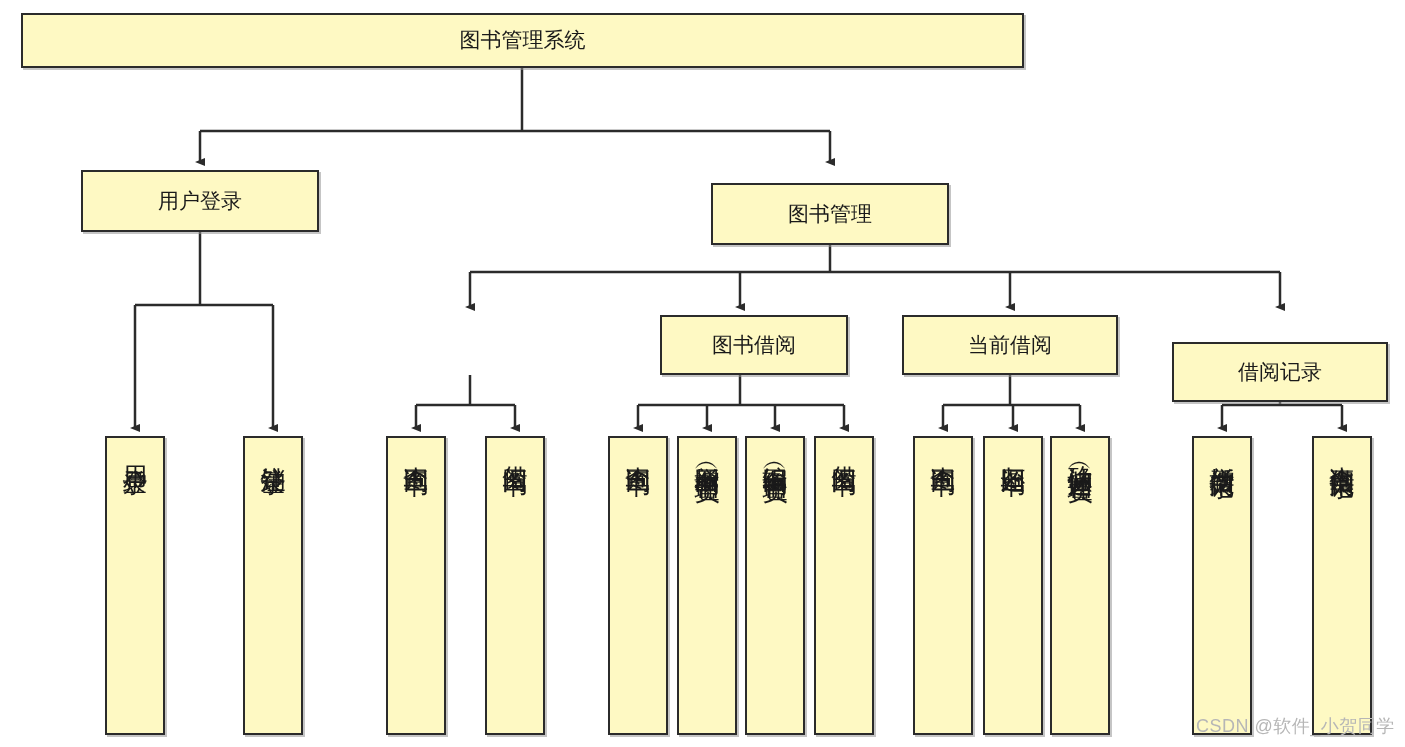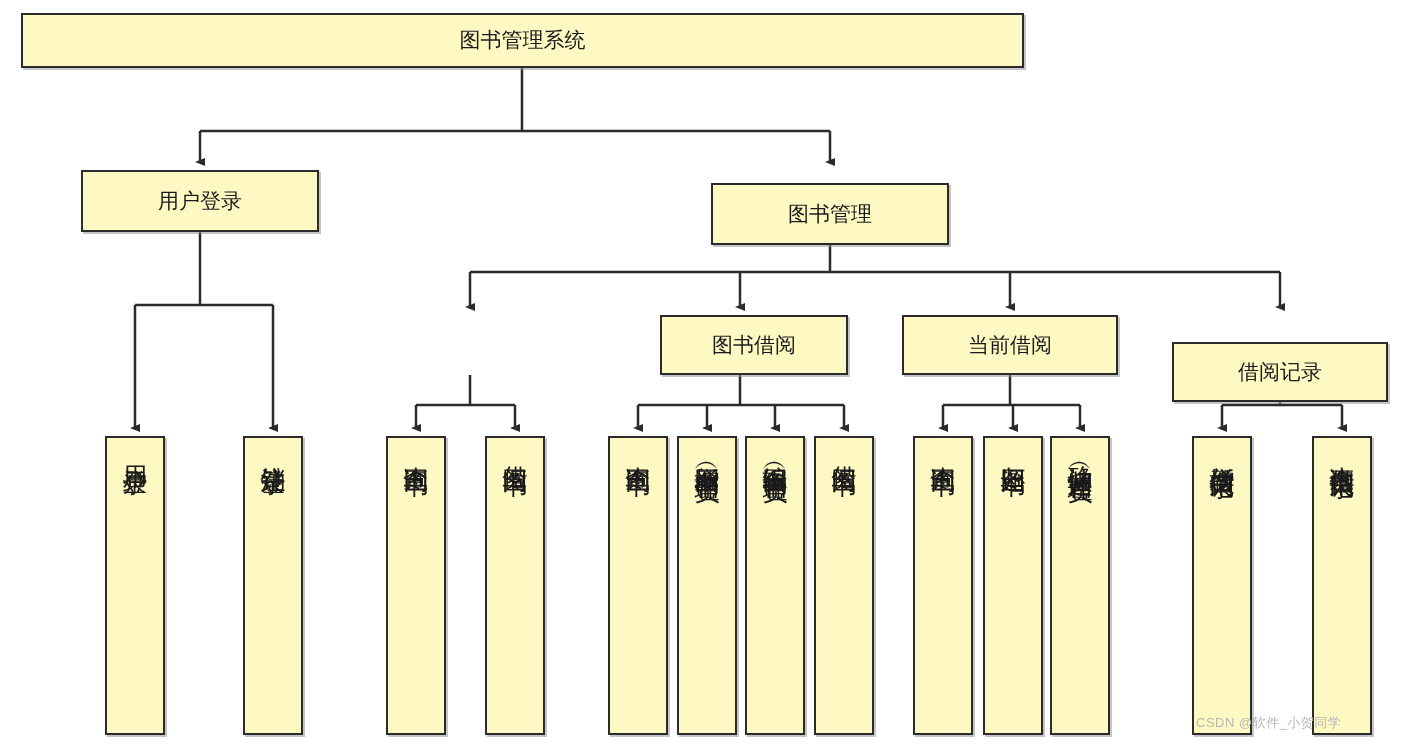--- a/index.html
+++ b/index.html
@@ -56,21 +56,21 @@
     font-size: 25px;
     letter-spacing: 2px;
     line-height: 1.0;
     white-space: nowrap;
   }
   .node.vert.tall .label {
     font-size: 25px;
   }
   .watermark {
     position: absolute;
-    font-size: 13px;
+    font-size: 18px;
     color: #b6b6b6;
     white-space: nowrap;
     letter-spacing: 0.5px;
   }
 </style>
 </head>
 <body>
 
 <div id="canvas">
 

